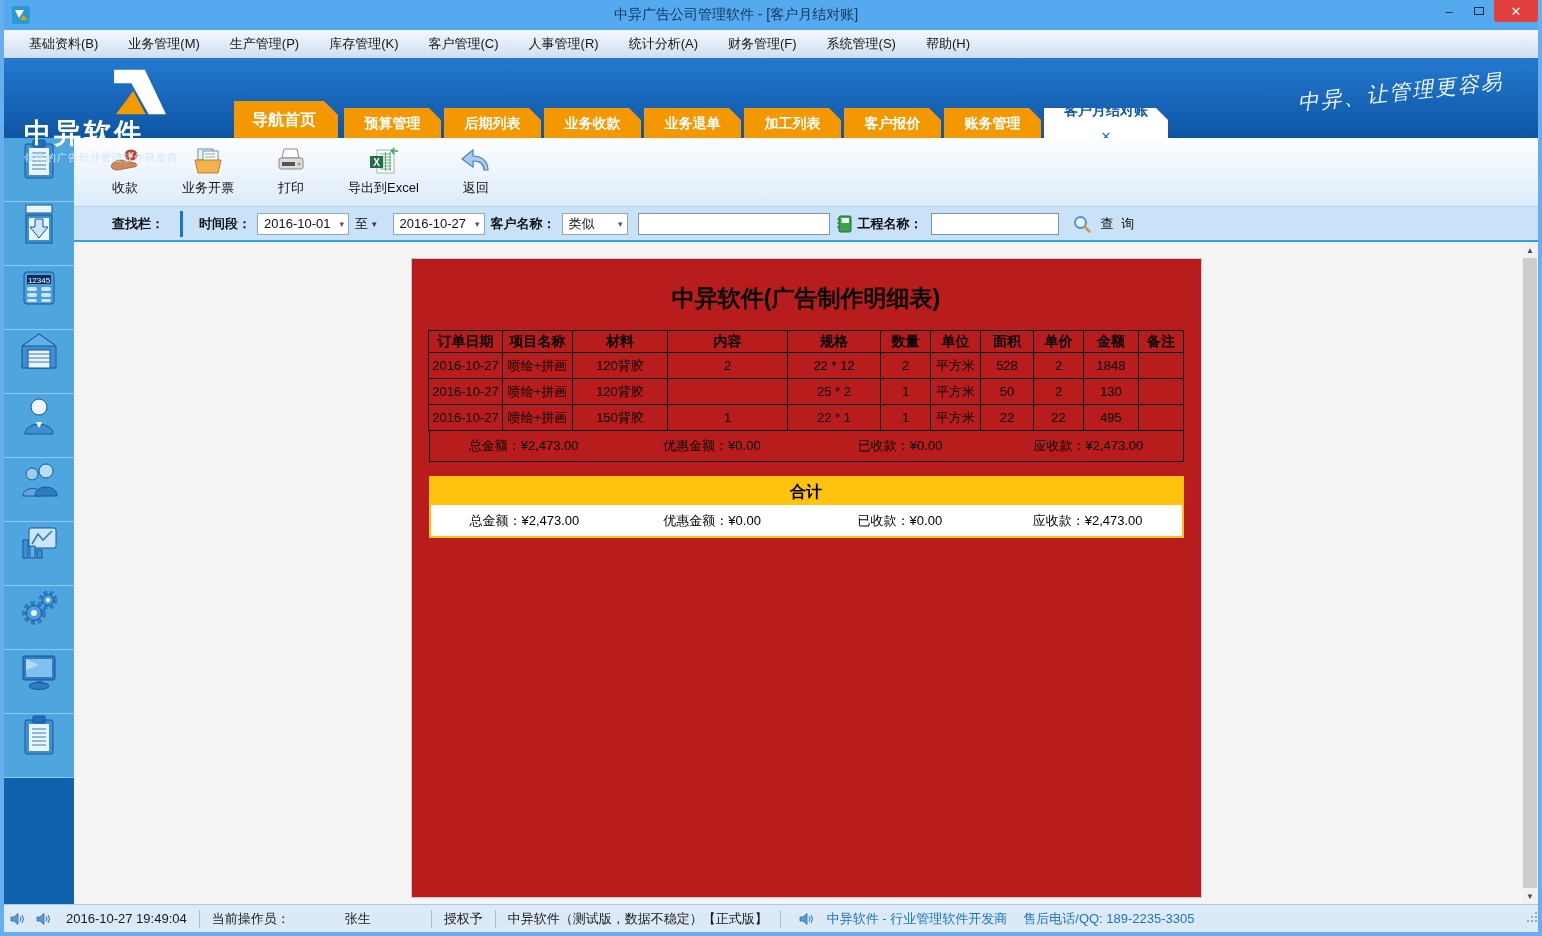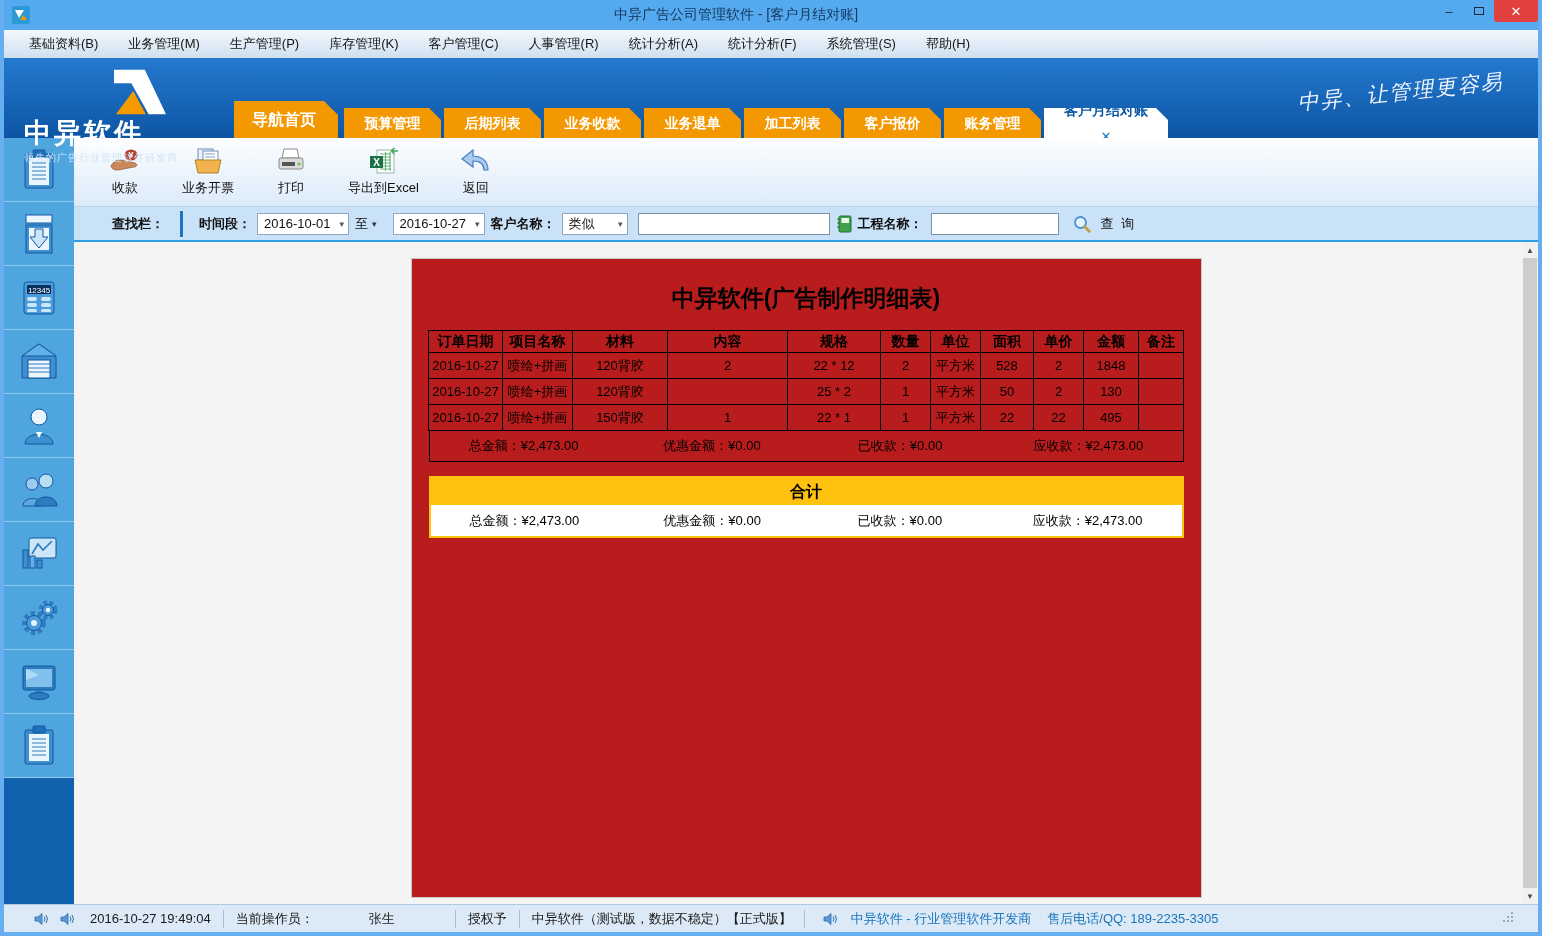--- a/index.html
+++ b/index.html
@@ -38,21 +38,21 @@
   .tab-small { height:30px; line-height:30px; width:97px; text-align:center; font-size:14px; font-weight:bold; color:#FFF;
     background:var(--tab-orange,#F39800); clip-path:polygon(0 0,calc(100% - 12px) 0,100% 12px,100% 100%,0 100%); margin-right:3px; }
   .tab-active { height:30px; min-width:124px; background:#FFF; color:var(--active-tab-text,#0B58A8); font-size:14px; font-weight:bold;
     display:flex; align-items:center; justify-content:center; gap:9px; padding:0 14px;
     clip-path:polygon(0 0,calc(100% - 12px) 0,100% 12px,100% 100%,0 100%);flex-direction:column; }
   .tab-close { color:#1B75BB; font-weight:bold; font-size:13px; }
 
   
   .body-row { flex:1; display:flex; min-height:0; }
   .sidebar { width:70px; background:var(--sidebar-blue,#4FA6DE); display:flex; flex-direction:column; flex:0 0 auto; }
-  .side-tile { height:64px; display:flex; align-items:center; justify-content:center; border-bottom:1px solid rgba(255,255,255,.38); }
+  .side-tile { height:64px; display:flex; align-items:flex-start; justify-content:center; border-bottom:1px solid rgba(255,255,255,.38); }
   .side-rest { flex:1; background:var(--sidebar-dark,#1061AE); }
 
   .main { flex:1; display:flex; flex-direction:column; min-width:0; }
 
   
   .toolbar { height:69px; background:linear-gradient(180deg,#FEFEFF 0%,#DCEBFA 100%); border-bottom:1px solid #BCD2E8;
     display:flex; align-items:center; padding-left:34px; gap:40px; flex:0 0 auto; }
   .tool-btn { display:flex; flex-direction:column; align-items:center; gap:4px; font-size:13px; color:#111; }
 
   
@@ -89,21 +89,21 @@
   .sum-body { height:31px; display:flex; align-items:center; font-size:13px; color:#000; }
 
   
   .scrollbar { position:absolute; top:0; right:0; bottom:0; width:16px; background:#F1F1F1; }
   .sb-btn { height:16px; display:flex; align-items:center; justify-content:center; color:#4A4A4A; font-size:8px; }
   .sb-btn.down { position:absolute; bottom:0; left:0; right:0; }
   .sb-thumb { position:absolute; top:16px; bottom:16px; left:1px; right:1px; background:#CDCDCD; }
 
   
   .statusbar { height:28px; background:#DCEAF7; border-top:1px solid #AFC9E0; display:flex; align-items:center;
-    padding:0 24px; font-size:13px; color:#1A1A1A; flex:0 0 auto; }
+    padding:0 0; font-size:13px; color:#1A1A1A; flex:0 0 auto; }
   .status-sep { width:1px; height:18px; background:#A8BDD2; margin:0 12px; flex:0 0 auto; }
   .status-item { white-space:nowrap; }
   .status-blue { color:var(--status-link,#1B75BB); }
   .grip { margin-left:auto; }
 </style>
 </head>
 <body>
 
 <div class="window">
 
@@ -126,21 +126,21 @@
   </div>
 
   <div class="menubar">
       <span class="menu-item">基础资料(B)</span>
       <span class="menu-item">业务管理(M)</span>
       <span class="menu-item">生产管理(P)</span>
       <span class="menu-item">库存管理(K)</span>
       <span class="menu-item">客户管理(C)</span>
       <span class="menu-item">人事管理(R)</span>
       <span class="menu-item">统计分析(A)</span>
-      <span class="menu-item">统计分析(F)</span>
+      <span class="menu-item">财务管理(F)</span>
       <span class="menu-item">系统管理(S)</span>
       <span class="menu-item">帮助(H)</span>
     </div>
 
   <div class="header">
     <div class="logo">
       <svg width="56" height="52" viewBox="0 0 58 54">
         <path d="M2 4 H34 L56 50 H38 L20 18 H2 Z" fill="#FFFFFF"></path>
         <path d="M4 50 L22 26 L35 50 Z" fill="#F59B00"></path>
       </svg>

